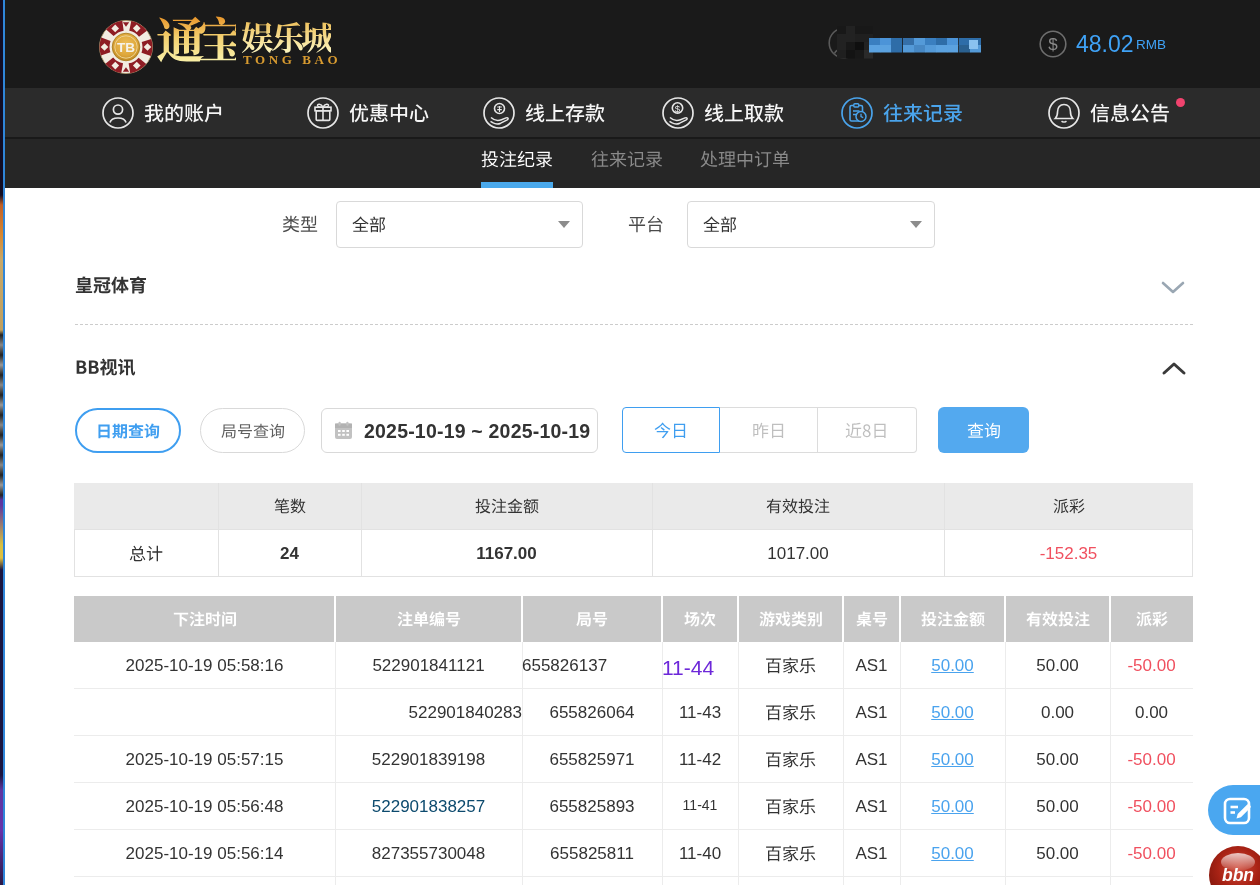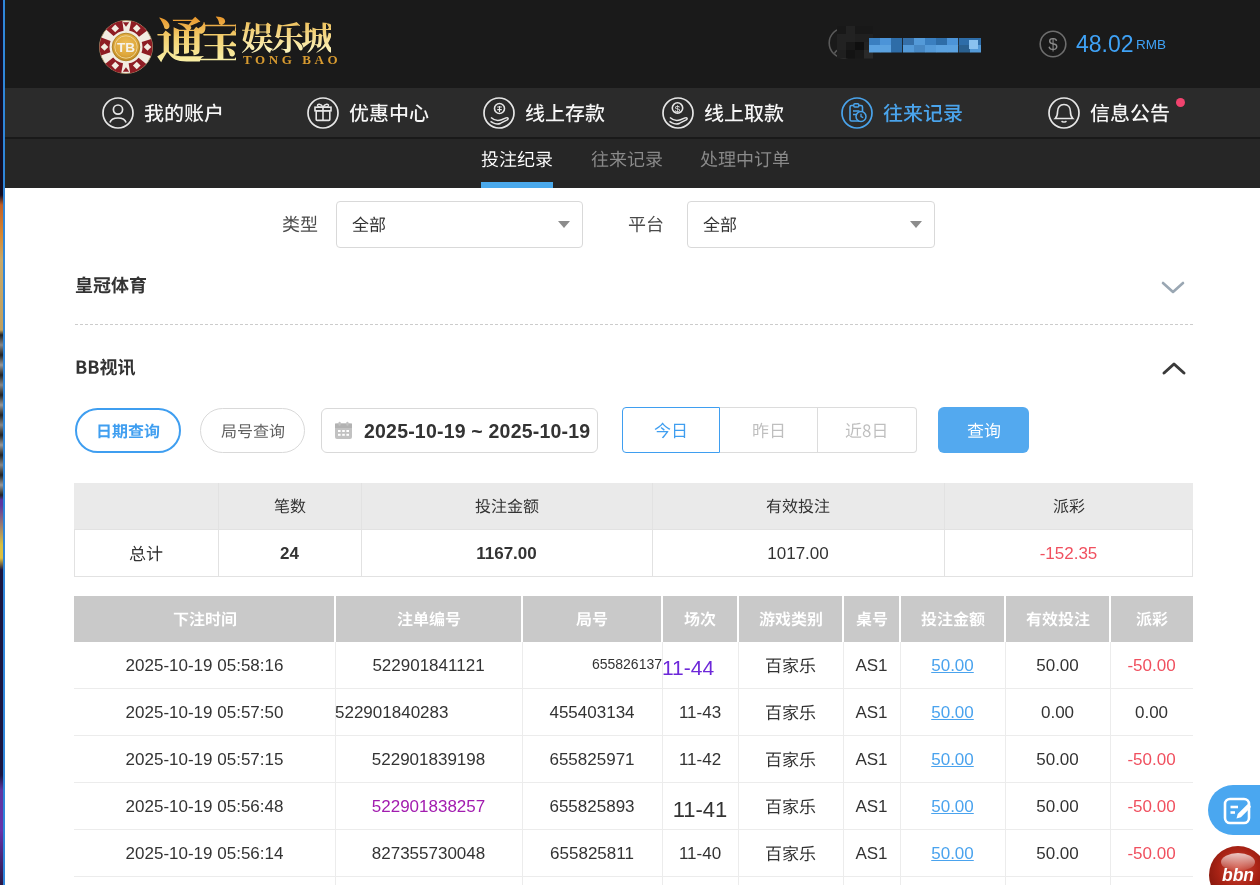--- a/index.html
+++ b/index.html
@@ -659,21 +659,21 @@
     <div class="ab" style="left:335px;top:642px;width:1px;height:47px;background:#ececec"></div>
     <div class="ab" style="left:522px;top:642px;width:1px;height:47px;background:#ececec"></div>
     <div class="ab" style="left:662px;top:642px;width:1px;height:47px;background:#ececec"></div>
     <div class="ab" style="left:738px;top:642px;width:1px;height:47px;background:#ececec"></div>
     <div class="ab" style="left:843px;top:642px;width:1px;height:47px;background:#ececec"></div>
     <div class="ab" style="left:900px;top:642px;width:1px;height:47px;background:#ececec"></div>
     <div class="ab" style="left:1005px;top:642px;width:1px;height:47px;background:#ececec"></div>
     <div class="ab" style="left:1110px;top:642px;width:1px;height:47px;background:#ececec"></div>
     <div class="ab" style="left:74px;top:656px;width:261px;text-align:center;font-size:17px;color:#333">2025-10-19 05:58:16</div>
     <div class="ab" style="left:335px;top:656px;width:187px;text-align:center;font-size:17px;color:#333">522901841121</div>
-    <div class="ab" style="left:522px;top:656px;width:140px;text-align:right;font-size:14px;color:#333">655826137</div>
+    <div class="ab" style="left:522px;top:656px;width:140px;text-align:left;font-size:17px;color:#333">655826137</div>
     <div class="ab" style="left:662px;top:656px;width:76px;text-align:left;font-size:21px;color:#6d28d9">11-44</div>
     <div class="ab flexc" style="left:738px;top:665px;width:105px;height:0;overflow:visible">
       <div style="flex:none">
         <svg class="t " width="51.0" height="17.0" viewBox="0 0 51.0 17.0">
           <g fill="#333" transform="matrix(0.017000,0,0,-0.017000,0,14.96)">
             <use href="#g96" x="0"></use>
             <use href="#g97" x="1000"></use>
             <use href="#g98" x="2000"></use>
           </g>
         </svg>
@@ -685,23 +685,22 @@
     <div class="ab" style="left:1110px;top:656px;width:83px;text-align:center;font-size:17px;color:#f0505f">-50.00</div>
     <div class="ab" style="left:74px;top:735px;width:1119px;height:1px;background:#ececec"></div>
     <div class="ab" style="left:335px;top:689px;width:1px;height:47px;background:#ececec"></div>
     <div class="ab" style="left:522px;top:689px;width:1px;height:47px;background:#ececec"></div>
     <div class="ab" style="left:662px;top:689px;width:1px;height:47px;background:#ececec"></div>
     <div class="ab" style="left:738px;top:689px;width:1px;height:47px;background:#ececec"></div>
     <div class="ab" style="left:843px;top:689px;width:1px;height:47px;background:#ececec"></div>
     <div class="ab" style="left:900px;top:689px;width:1px;height:47px;background:#ececec"></div>
     <div class="ab" style="left:1005px;top:689px;width:1px;height:47px;background:#ececec"></div>
     <div class="ab" style="left:1110px;top:689px;width:1px;height:47px;background:#ececec"></div>
-    <div class="ab" style="left:74px;top:703px;width:261px;text-align:center;font-size:17px;color:#333">2025-10-19 05:57:50</div>
-    <div class="ab" style="left:335px;top:703px;width:187px;text-align:left;font-size:17px;color:#333">522901840283</div>
-    <div class="ab" style="left:522px;top:703px;width:140px;text-align:center;font-size:17px;color:#333">455403134</div>
+    <div class="ab" style="left:335px;top:703px;width:187px;text-align:right;font-size:17px;color:#333">522901840283</div>
+    <div class="ab" style="left:522px;top:703px;width:140px;text-align:center;font-size:17px;color:#333">655826064</div>
     <div class="ab" style="left:662px;top:703px;width:76px;text-align:center;font-size:17px;color:#333">11-43</div>
     <div class="ab flexc" style="left:738px;top:712px;width:105px;height:0;overflow:visible">
       <div style="flex:none">
         <svg class="t " width="51.0" height="17.0" viewBox="0 0 51.0 17.0">
           <g fill="#333" transform="matrix(0.017000,0,0,-0.017000,0,14.96)">
             <use href="#g96" x="0"></use>
             <use href="#g97" x="1000"></use>
             <use href="#g98" x="2000"></use>
           </g>
         </svg>
@@ -742,23 +741,23 @@
     <div class="ab" style="left:74px;top:829px;width:1119px;height:1px;background:#ececec"></div>
     <div class="ab" style="left:335px;top:783px;width:1px;height:47px;background:#ececec"></div>
     <div class="ab" style="left:522px;top:783px;width:1px;height:47px;background:#ececec"></div>
     <div class="ab" style="left:662px;top:783px;width:1px;height:47px;background:#ececec"></div>
     <div class="ab" style="left:738px;top:783px;width:1px;height:47px;background:#ececec"></div>
     <div class="ab" style="left:843px;top:783px;width:1px;height:47px;background:#ececec"></div>
     <div class="ab" style="left:900px;top:783px;width:1px;height:47px;background:#ececec"></div>
     <div class="ab" style="left:1005px;top:783px;width:1px;height:47px;background:#ececec"></div>
     <div class="ab" style="left:1110px;top:783px;width:1px;height:47px;background:#ececec"></div>
     <div class="ab" style="left:74px;top:797px;width:261px;text-align:center;font-size:17px;color:#333">2025-10-19 05:56:48</div>
-    <div class="ab" style="left:335px;top:797px;width:187px;text-align:center;font-size:17px;color:#a21caf">522901838257</div>
+    <div class="ab" style="left:335px;top:797px;width:187px;text-align:center;font-size:17px;color:#0c4a6e">522901838257</div>
     <div class="ab" style="left:522px;top:797px;width:140px;text-align:center;font-size:17px;color:#333">655825893</div>
-    <div class="ab" style="left:662px;top:797px;width:76px;text-align:center;font-size:22px;color:#333">11-41</div>
+    <div class="ab" style="left:662px;top:797px;width:76px;text-align:center;font-size:14px;color:#333">11-41</div>
     <div class="ab flexc" style="left:738px;top:806px;width:105px;height:0;overflow:visible">
       <div style="flex:none">
         <svg class="t " width="51.0" height="17.0" viewBox="0 0 51.0 17.0">
           <g fill="#333" transform="matrix(0.017000,0,0,-0.017000,0,14.96)">
             <use href="#g96" x="0"></use>
             <use href="#g97" x="1000"></use>
             <use href="#g98" x="2000"></use>
           </g>
         </svg>
       </div>

